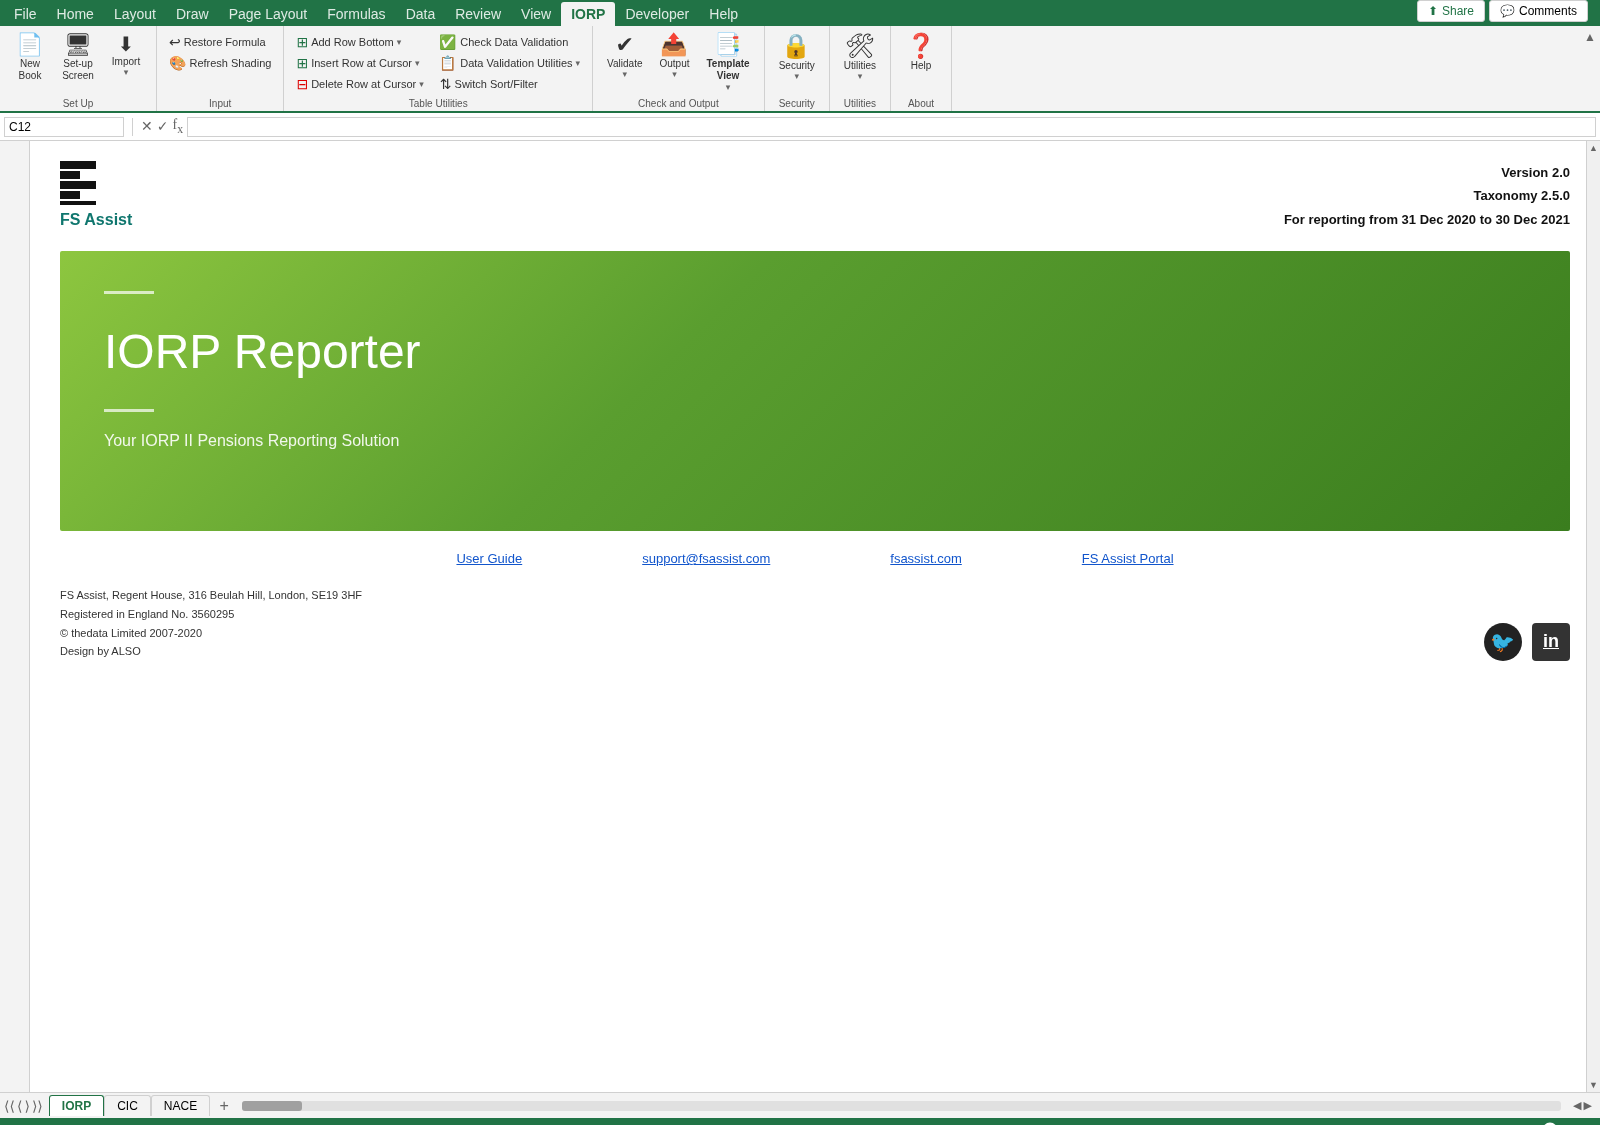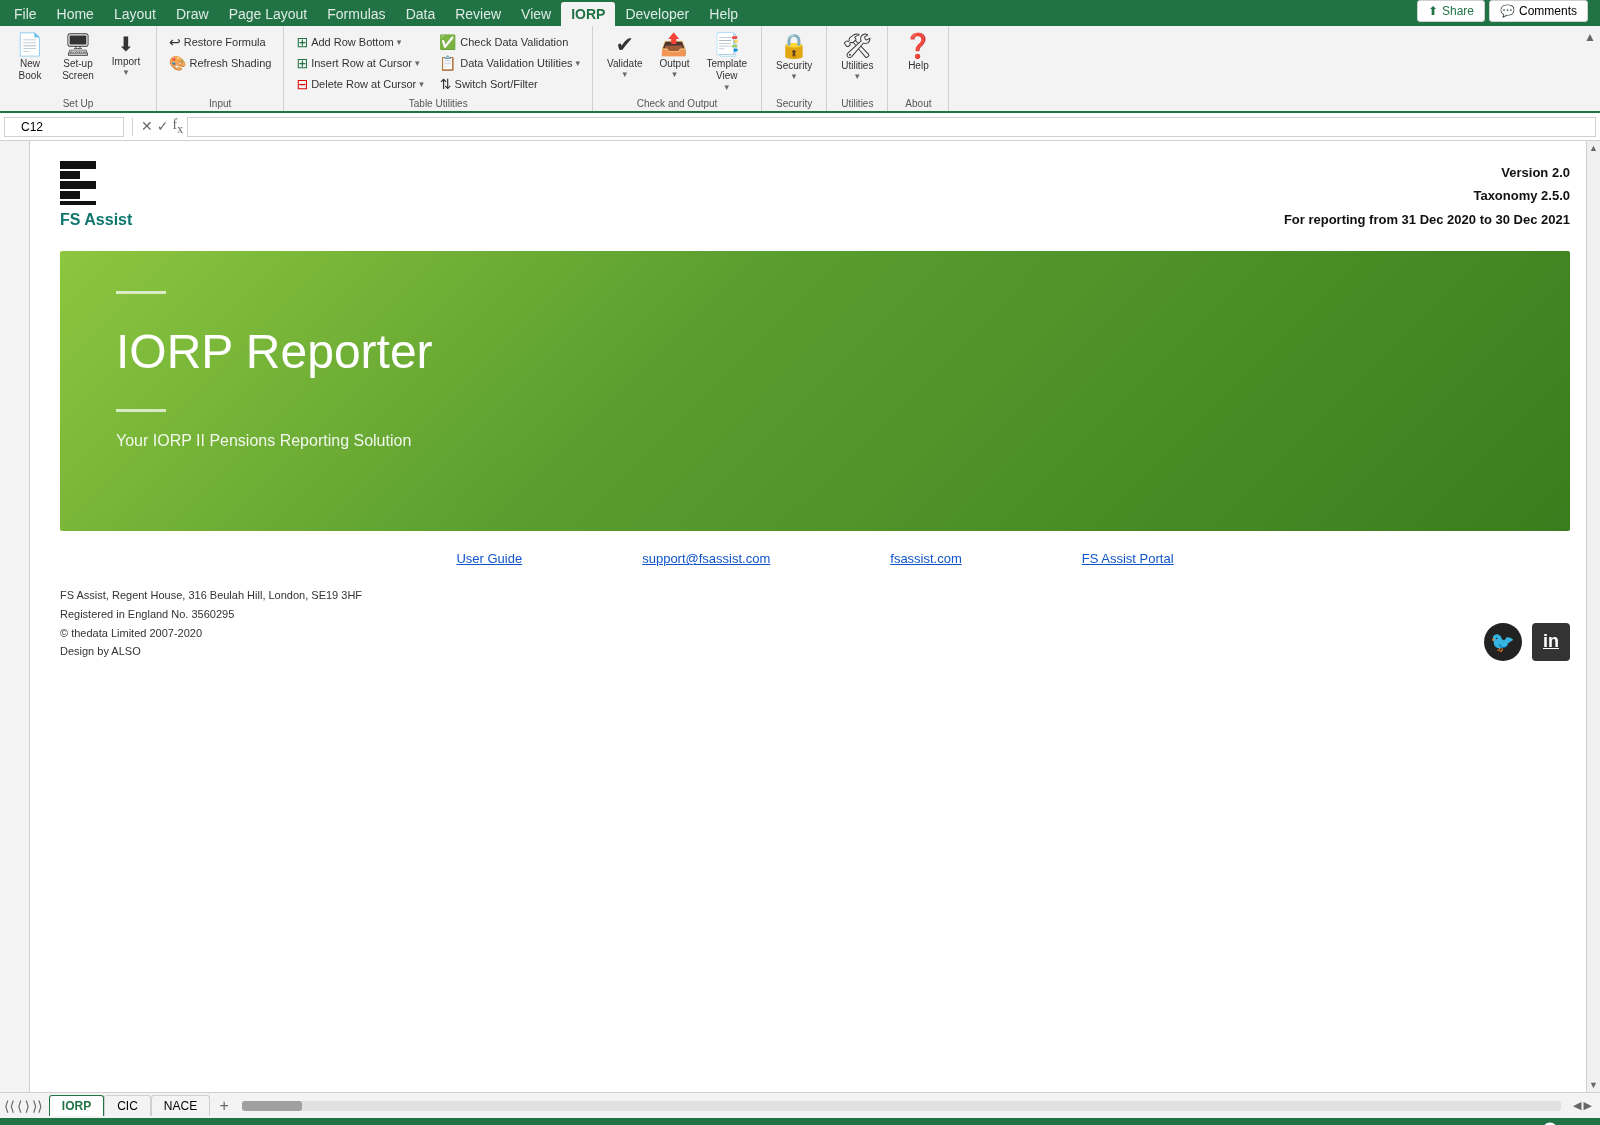--- a/index.html
+++ b/index.html
@@ -84,21 +84,21 @@
       background: white;
       border-bottom: 1px solid #d0d0d0;
       display: flex;
       align-items: center;
       height: 28px;
       padding: 0 4px;
     }
     .name-box {
       width: 120px;
       border: 1px solid #d0d0d0;
-      padding: 2px 16px;
+      padding: 2px 4px;
       font-size: 12px;
       margin-right: 4px;
     }
     .formula-icons {
       display: flex;
       align-items: center;
       gap: 4px;
       padding: 0 4px;
       font-size: 14px;
       color: #666;
@@ -145,21 +145,21 @@
       line-height: 1.8;
     }
     .version-info .bold { font-weight: bold; }
 
     
     .hero-banner {
       width: 100%;
       min-height: 280px;
       background: linear-gradient(135deg, #8dc63f 0%, #5a9e2f 40%, #3a7d1e 100%);
       border-radius: 2px;
-      padding: 40px 40px 30px 56px;
+      padding: 40px 40px 30px 44px;
       position: relative;
       margin-bottom: 20px;
     }
     .hero-line {
       width: 50px;
       height: 3px;
       background: rgba(255,255,255,0.7);
       margin-bottom: 30px;
     }
     .hero-title {
@@ -484,21 +484,21 @@
             <span>Validate</span>
             <span style="font-size:9px; color:#666;">▾</span>
           </div>
           <div class="ribbon-btn-large">
             <span class="icon">📤</span>
             <span>Output</span>
             <span style="font-size:9px; color:#666;">▾</span>
           </div>
           <div class="ribbon-btn-large">
             <span class="icon">📑</span>
-            <span style="font-size:10px; line-height:1.2;">Template<br>View</span>
+            <span style="font-size:10px; line-height:1.2;font-weight:bold;">Template<br>View</span>
             <span style="font-size:9px; color:#666;">▾</span>
           </div>
         </div>
         <div class="ribbon-section-label">Check and Output</div>
       </div>
     </div>
 
     <div class="ribbon-section">
       <div style="display:flex; flex-direction:column; justify-content:space-between;">
         <div class="ribbon-btn-large">

